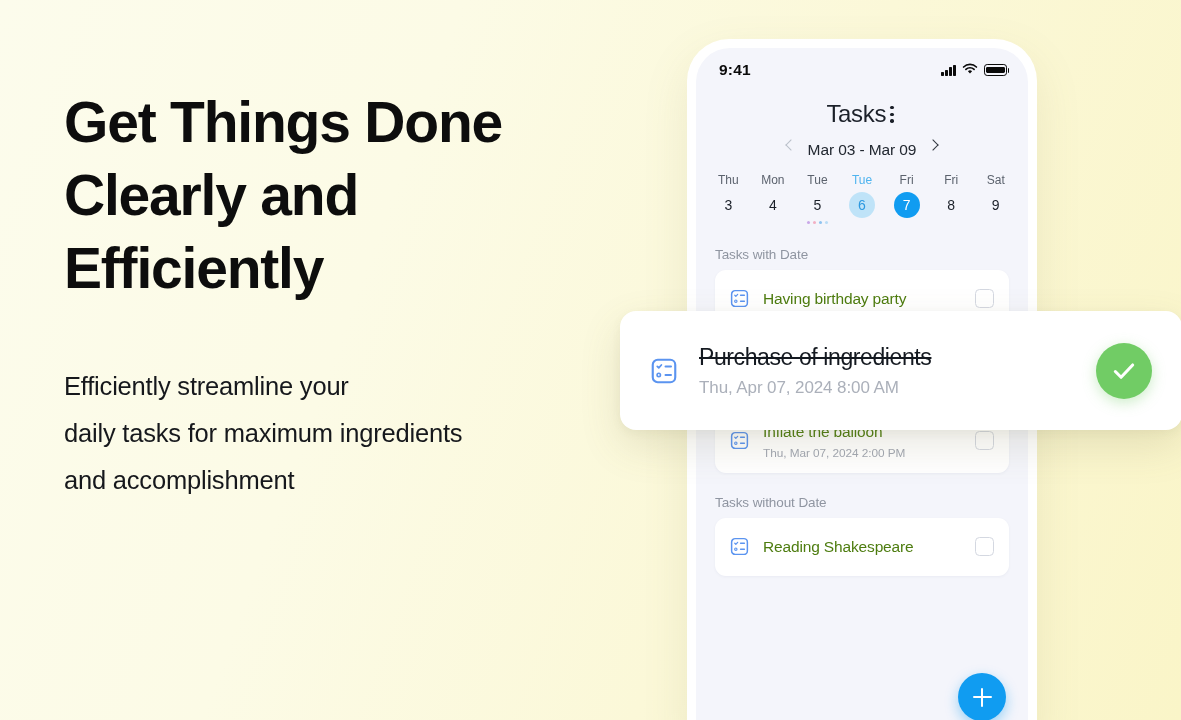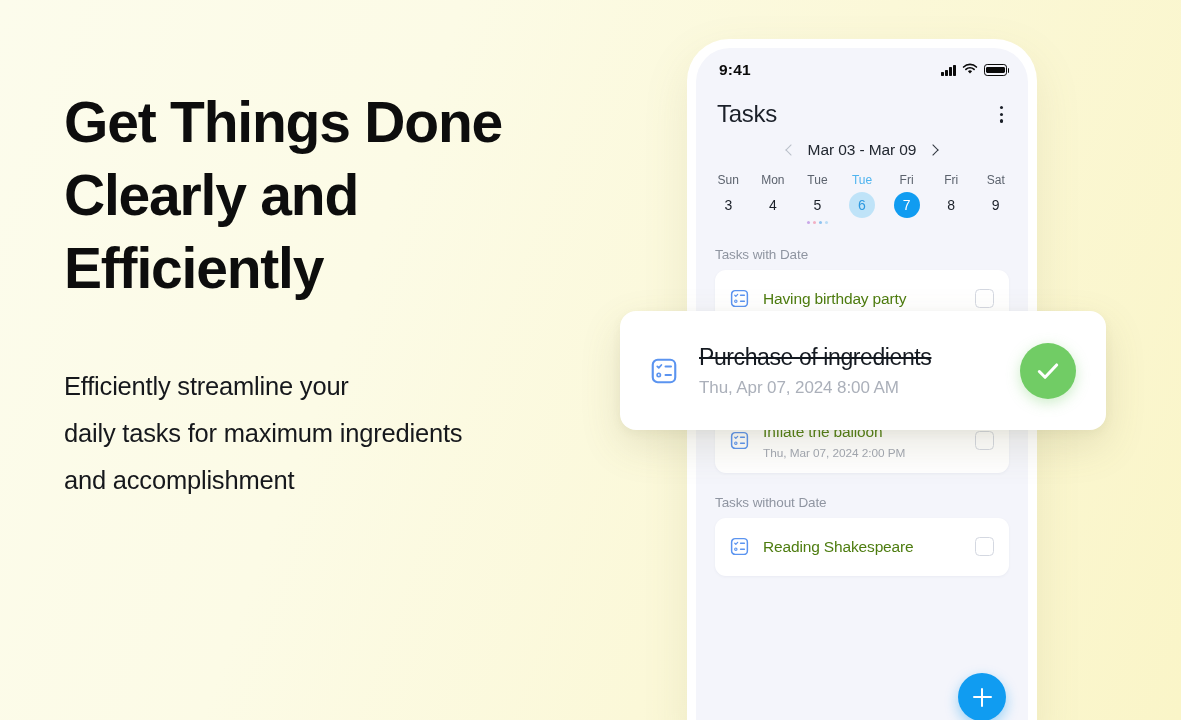--- a/index.html
+++ b/index.html
@@ -71,30 +71,30 @@
     border-radius: 3.2px; position: relative; padding: 1.3px;
   }
   .batt::after{
     content:""; position:absolute; right:-3.4px; top:3.2px;
     width:1.8px; height:4.4px; background:#0b0b0b; border-radius:0 1.4px 1.4px 0;
   }
   .batt i { display:block; width:100%; height:100%; background:#0b0b0b; border-radius:1.4px; }
 
   
   .appbar {
-    display:flex; align-items:center; justify-content:space-between;
+    display:flex; align-items:center; justify-content:center;
     padding: 8px 21px 0 21px;
   }
   .app-title { font-size: 24px; color:#1b2029; letter-spacing:-0.3px; }
   .kebab { display:flex; flex-direction:column; gap:3.3px; padding: 6px 4px; cursor:pointer; }
   .kebab span { width:3.4px; height:3.4px; border-radius:50%; background:#1b2029; display:block; }
 
   
   .weeknav {
-    display:flex; align-items:center; justify-content:center; gap:13px;
+    display:flex; justify-content:center; gap:13px;
     margin-top: 12px;
   }
   .weeknav .label { font-size: 15.5px; color:#222831; letter-spacing:-0.1px; }
   .chev { width: 8px; height: 8px; border-style: solid; display:inline-block; }
   .chev.left  { border-width: 0 0 1.6px 1.6px; transform: rotate(45deg);  border-color:#b9bfc9; }
   .chev.right { border-width: 1.6px 1.6px 0 0; transform: rotate(45deg);  border-color:#30363f; }
 
   
   .weekstrip { display:flex; padding: 14px 10px 0 10px; }
   .day { flex:1; display:flex; flex-direction:column; align-items:center; cursor:pointer; }
@@ -142,21 +142,21 @@
   }
   .fab::before, .fab::after {
     content:""; position:absolute; background:#fff; border-radius:1px;
   }
   .fab::before { width:19px; height:2.4px; }
   .fab::after  { width:2.4px; height:19px; }
 
   
   .float-card {
     position:absolute; left: 620px; top: 311px;
-    width: 486px; height: 119px;
+    width: 562px; height: 119px;
     background:#ffffff; border-radius: 16px;
     display:flex; align-items:center; gap: 20px;
     padding: 0 30px 0 29px;
     box-shadow: 0 16px 40px rgba(120,115,70,0.16), 0 3px 10px rgba(120,115,70,0.07);
   }
   .float-card .fc-body { flex:1; min-width:0; }
   .fc-title {
     font-size: 23px; color:#141920; letter-spacing:-0.4px;
     text-decoration: line-through; text-decoration-thickness: 1.6px;
   }
@@ -214,21 +214,21 @@
     </div>
 
     <div class="weeknav">
       <span class="chev left"></span>
       <span class="label">Mar 03 - Mar 09</span>
       <span class="chev right"></span>
     </div>
 
     <div class="weekstrip" id="week-strip">
         <div class="day">
-          <div class="dname">Sun</div>
+          <div class="dname">Thu</div>
           <div class="dnum">3</div>
           <div class="dots"></div>
         </div>
         <div class="day">
           <div class="dname">Mon</div>
           <div class="dnum">4</div>
           <div class="dots"></div>
         </div>
         <div class="day">
           <div class="dname">Tue</div>

